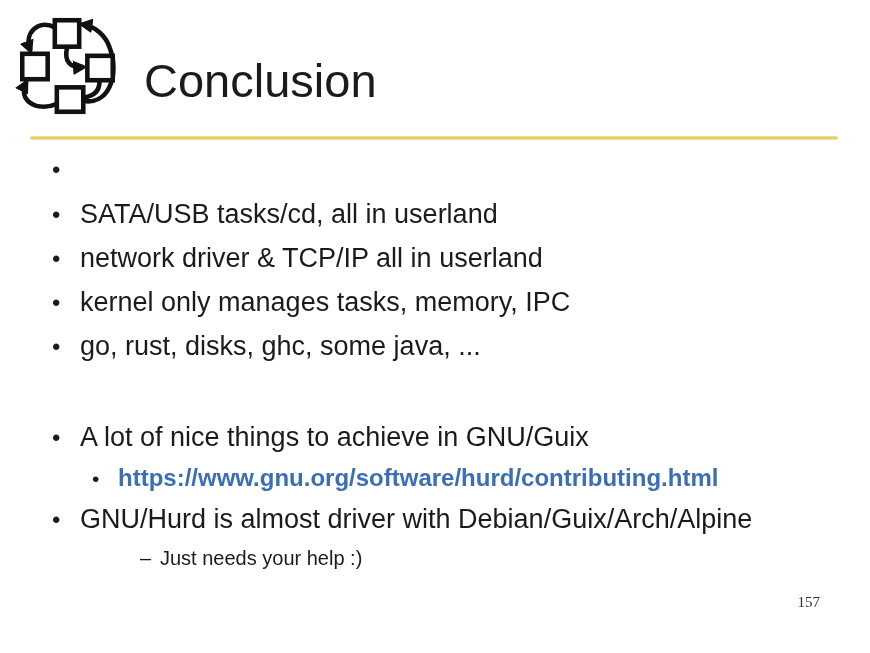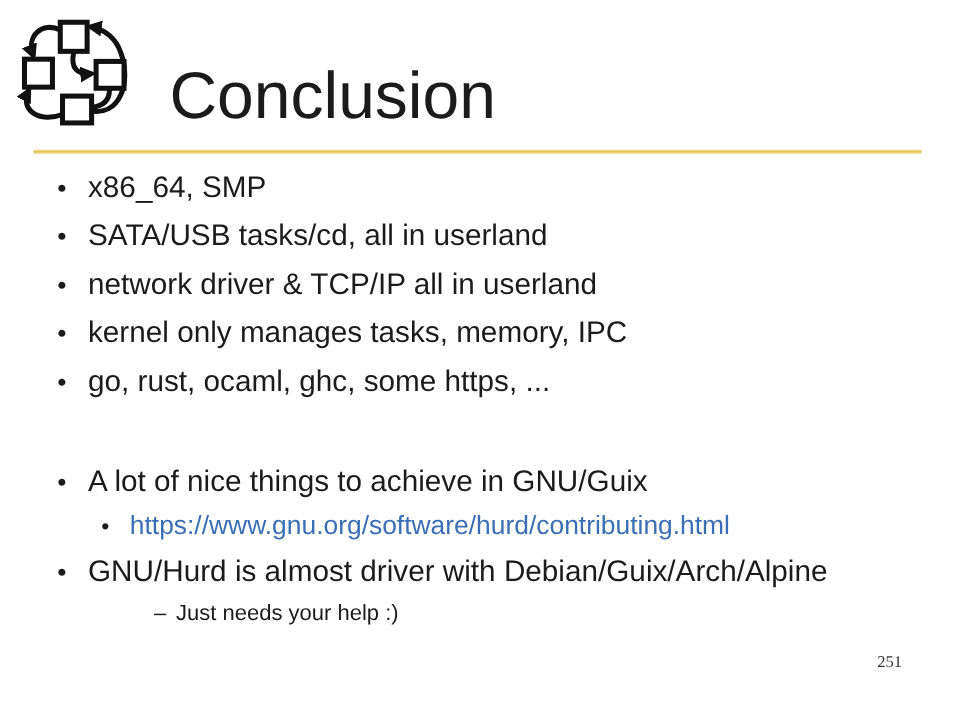--- a/index.html
+++ b/index.html
@@ -15,22 +15,22 @@
     color:var(--text);
     position:relative;
     overflow:hidden;
   }
   .slide{position:absolute;inset:0;}
   .logo{
     position:absolute;left:14px;top:6px;width:106px;height:120px;
   }
   .logo svg{width:100%;height:100%;}
   .title{
-    position:absolute;left:154px;top:57px;
-    font-size:60px;line-height:1;letter-spacing:0px;
+    position:absolute;left:144px;top:57px;
+    font-size:47px;line-height:1;letter-spacing:0px;
     color:var(--text);white-space:nowrap;
   }
   .rule{
     position:absolute;left:30px;top:136px;width:808px;height:4px;
     background:linear-gradient(to bottom,#f3e7a8 0%,var(--accent) 45%,#f3e7a8 100%);
     border-radius:2px;
   }
   .row{
     position:absolute;display:flex;align-items:baseline;white-space:nowrap;
   }
@@ -43,20 +43,21 @@
   .lvl2 .marker{width:26px;font-size:21px;color:var(--text);}
   .lvl3{left:140px;font-size:20px;line-height:24px;}
   .lvl3 .marker{width:20px;font-size:20px;}
   .r1{top:154px;} .r2{top:198px;} .r3{top:242px;} .r4{top:286px;}
   .r5{top:330px;} .r6{top:421px;} .r7{top:464px;} .r8{top:503px;}
   .r9{top:546px;}
   .link-text{
     color:var(--link);
     text-decoration:none;
     cursor:pointer;
+    font-weight:bold;
   }
   .page-number{
     position:absolute;right:50px;top:594px;
     font-family:"Liberation Serif", serif;
     font-size:15px;color:#333;
   }
 </style>
 </head>
 <body>
 
@@ -82,41 +83,40 @@
       <rect x="42" y="80" width="26" height="24" fill="#fff" stroke="#111" stroke-width="4.5"></rect>
     </svg>
   </div>
 
   <div class="title">Conclusion</div>
 
   <div class="rule"></div>
 
   <div class="row lvl1 r1">
     <span class="marker">•</span>
-    <span>x86_64, SMP</span>
   </div>
 
   <div class="row lvl1 r2">
     <span class="marker">•</span>
     <span>SATA/USB tasks/cd, all in userland</span>
   </div>
 
   <div class="row lvl1 r3">
     <span class="marker">•</span>
     <span>network driver &amp; TCP/IP all in userland</span>
   </div>
 
   <div class="row lvl1 r4">
     <span class="marker">•</span>
     <span>kernel only manages tasks, memory, IPC</span>
   </div>
 
   <div class="row lvl1 r5">
     <span class="marker">•</span>
-    <span>go, rust, ocaml, ghc, some https, ...</span>
+    <span>go, rust, disks, ghc, some java, ...</span>
   </div>
 
   <div class="row lvl1 r6">
     <span class="marker">•</span>
     <span>A lot of nice things to achieve in GNU/Guix</span>
   </div>
 
   <div class="row lvl2 r7">
     <span class="marker">•</span>
     <a class="link-text">https://www.gnu.org/software/hurd/contributing.html</a>
@@ -125,15 +125,15 @@
   <div class="row lvl1 r8">
     <span class="marker">•</span>
     <span>GNU/Hurd is almost driver with Debian/Guix/Arch/Alpine</span>
   </div>
 
   <div class="row lvl3 r9">
     <span class="marker">–</span>
     <span>Just needs your help :)</span>
   </div>
 
-  <div class="page-number">251</div>
+  <div class="page-number">157</div>
 
 </div>
 
 </body></html>

